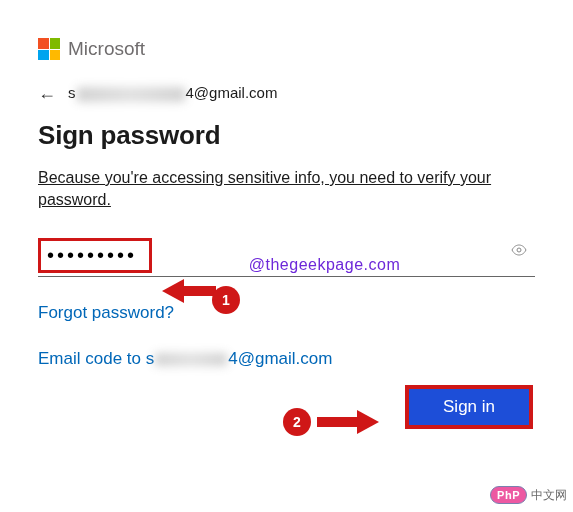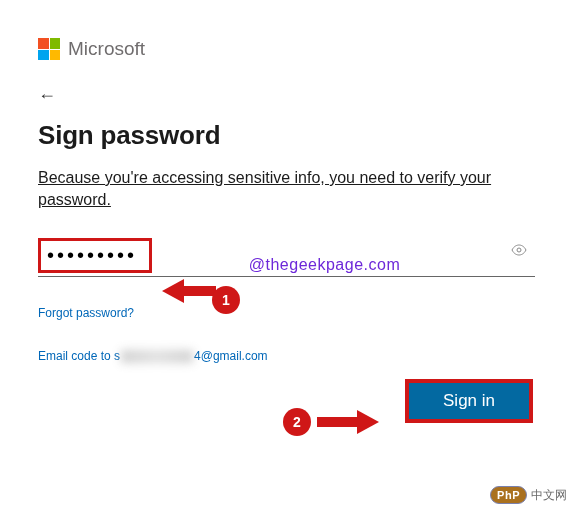--- a/index.html
+++ b/index.html
@@ -115,21 +115,21 @@
       top: 256px;
       transform: translateX(-50%);
       color: #6d28d9;
       font-size: 16px;
       letter-spacing: .5px;
       pointer-events: none;
       margin-left: 38px;
     }
     .link {
       color: #0067b8;
-      font-size: 12px;
+      font-size: 17px;
       cursor: pointer;
       display: inline-block;
     }
     .forgot { margin-bottom: 26px; }
     .email-code { margin-bottom: 16px; }
     .email-code .obscured-sm {
       display: inline-block;
       width: 72px;
       height: 13px;
       vertical-align: middle;
@@ -139,21 +139,21 @@
       margin: 0 1px;
     }
     .actions {
       display: flex;
       justify-content: flex-end;
       align-items: center;
       gap: 18px;
       padding-right: 2px;
     }
     .signin-btn {
-      background: #0369a1;
+      background: #1d4ed8;
       border: 4px solid #cf1717;
       color: #fff;
       font-size: 17px;
       padding: 8px 34px;
       cursor: pointer;
       font-family: inherit;
     }
     
     .badge {
       width: 28px;
@@ -216,21 +216,21 @@
       bottom: 8px;
       display: flex;
       align-items: center;
       gap: 4px;
       opacity: .9;
     }
     .footer-badge .php {
       font-size: 11px;
       font-weight: 700;
       color: #fff;
-      background: #a16207;
+      background: #ec4899;
       border-radius: 10px;
       padding: 2px 6px;
       border: 1px solid #6b74a7;
       letter-spacing: .5px;
     }
     .footer-badge .cn {
       font-size: 12px;
       color: #595959;
     }
   </style>
@@ -244,20 +244,23 @@
       <div class="q1"></div>
         <div class="q2"></div>
         <div class="q3"></div>
         <div class="q4"></div>
     </div>
     <div class="brand-name">Microsoft</div>
   </div>
 
   <div class="identity-row">
     <span class="back-arrow">←</span>
+    <span class="email-display">
+      <span>s</span><span class="obscured"></span><span>4@gmail.com</span>
+    </span>
   </div>
 
   <h1 class="title">Sign password</h1>
 
   <p class="desc">Because you're accessing sensitive info, you need to verify your password.</p>
 
   <div class="pw-row">
     <span class="pw-wrap">
       <input class="pw-input" type="text" value="•••••••••" style="">
     </span>

